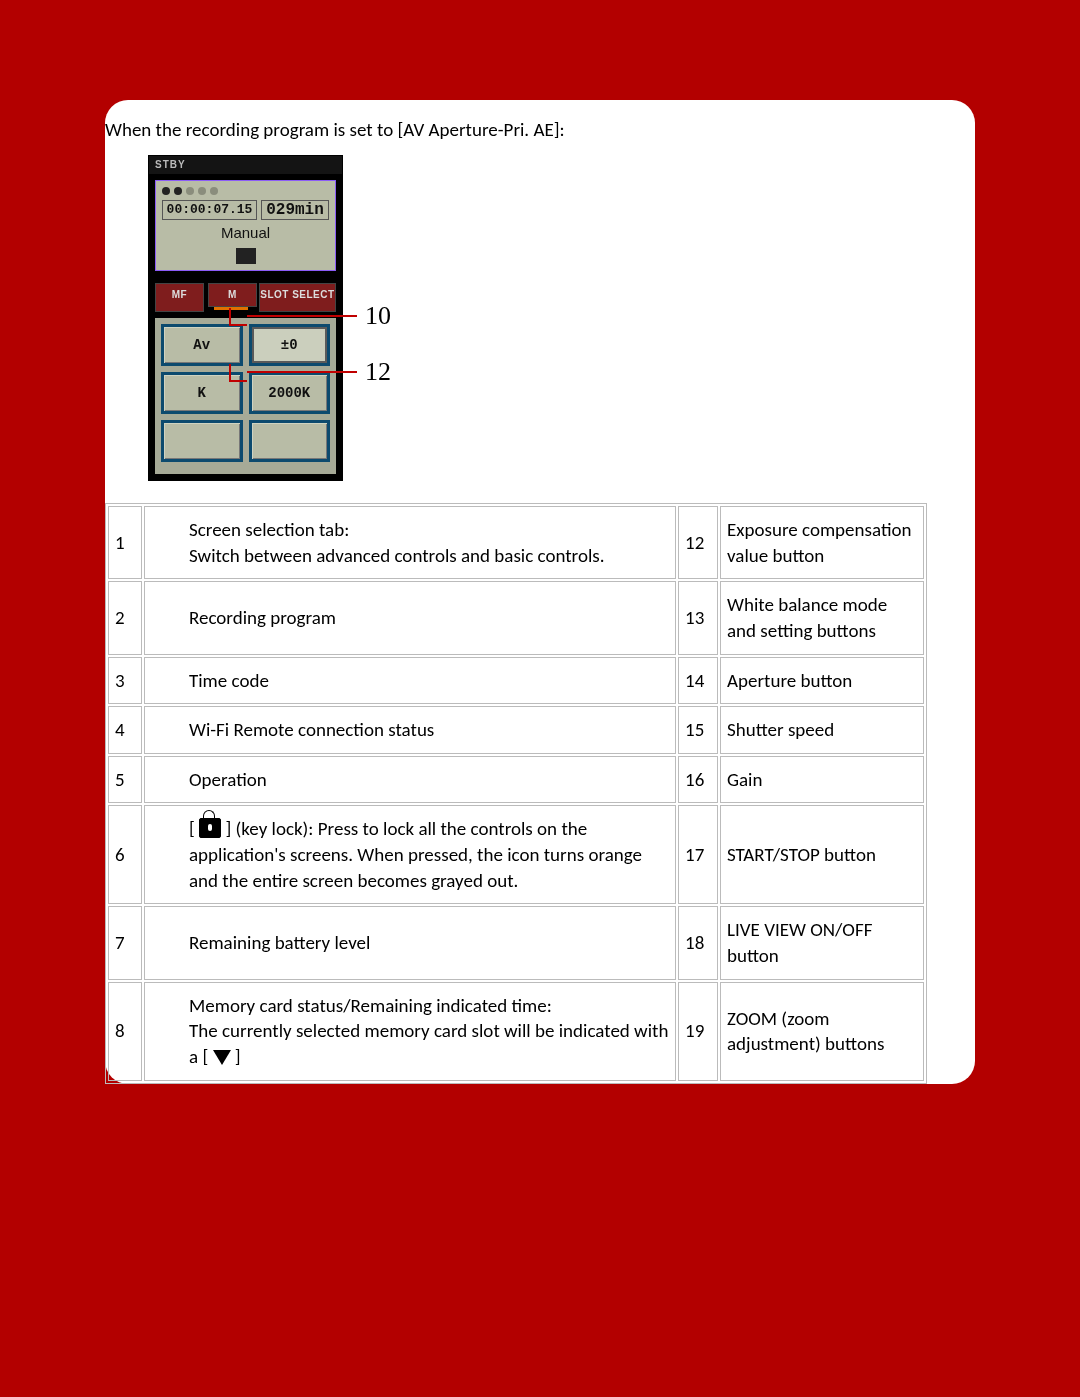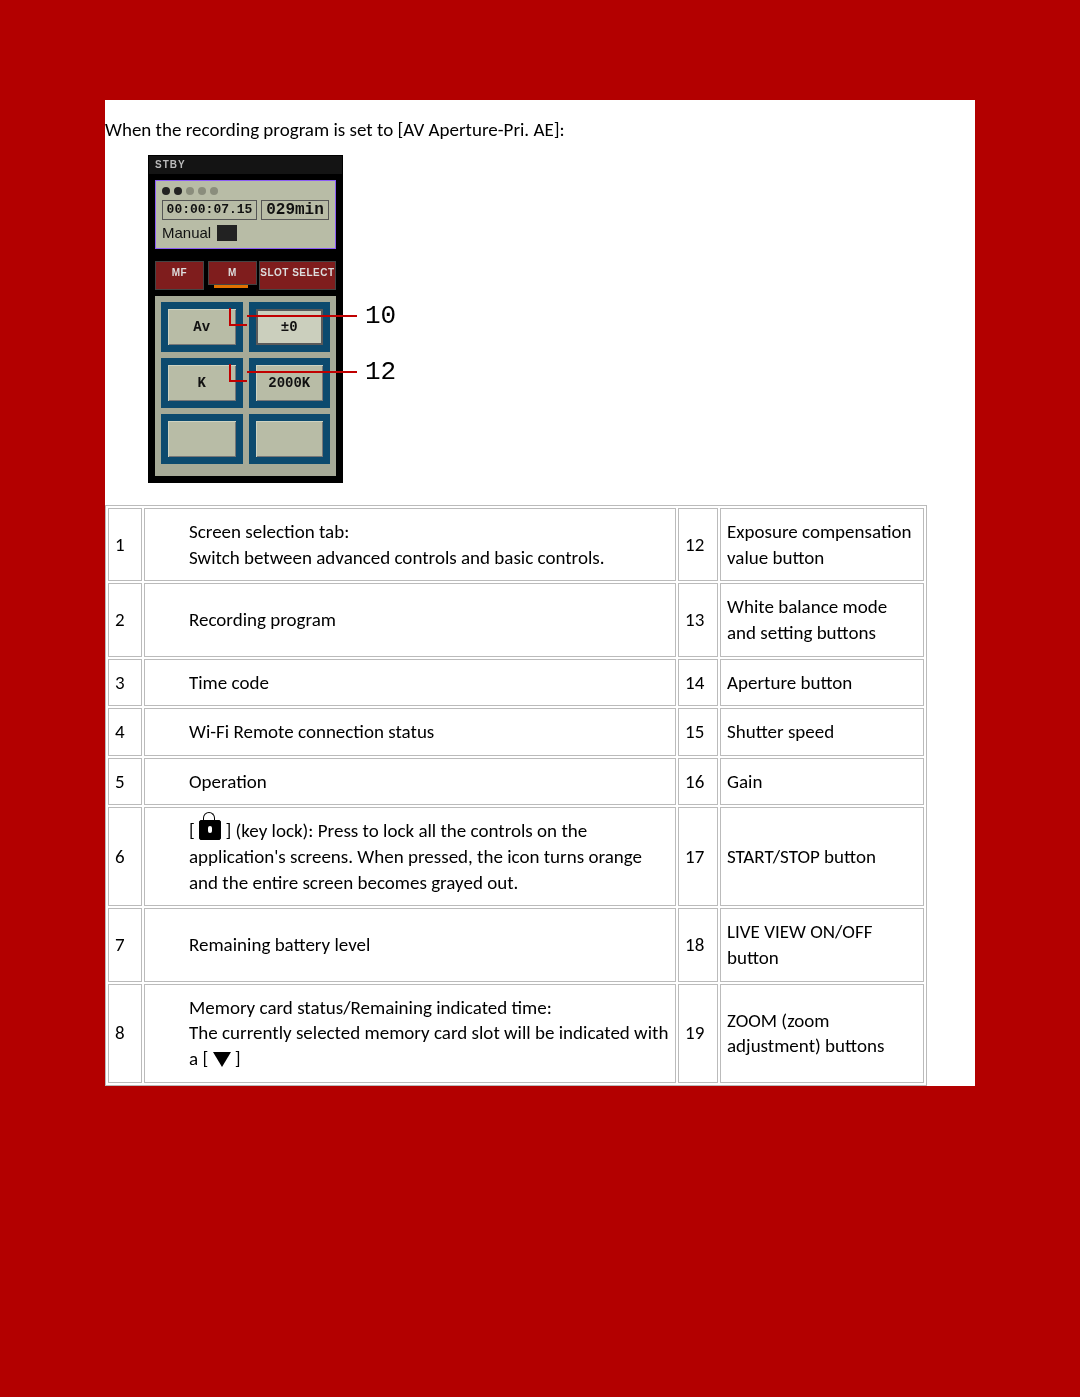--- a/index.html
+++ b/index.html
@@ -10,20 +10,21 @@
     color:#000;
   }
   .page{
     box-sizing:border-box;
     width:870px;
     margin:0 auto;
     background:#ffffff;
     padding:18px 0 0 0;
     margin-top:100px;
     margin-bottom:100px;
+    border-radius:23px;
   }
   .intro{
     padding:0 0 14px 0;
   }
   
   .device-wrap{
     display:flex;
     align-items:flex-start;
     gap:14px;
     margin-bottom:22px;
@@ -58,20 +59,21 @@
     font:700 13px/18px "Courier New",monospace;
     text-align:center;
     background:#b8bca6;
     color:#111;
   }
   .min-box{flex:0 0 66px;font-size:16px;}
   .mode-row{
     display:flex;align-items:center;gap:6px;
     font:400 15px/18px Arial,sans-serif;
     color:#111;
+    flex-direction:column;
   }
   .mode-row .pict{
     width:18px;height:14px;background:#222;border:1px solid #222;
     display:inline-block;
   }
   .btn-row{
     display:flex;gap:4px;justify-content:space-between;
     padding:6px;
   }
   .dbtn{
@@ -91,40 +93,40 @@
     margin:0 6px 6px 6px;
     background:#a6aa97;
     padding:6px;
   }
   .grid2{
     display:flex;gap:6px;margin-bottom:6px;
   }
   .gbtn{
     flex:1;
     height:36px;
-    border:7px solid #0c4a6e;
+    border:3px solid #0c4a6e;
     background:#b8bca6;
     font:700 14px/36px "Courier New",monospace;
     text-align:center;
     color:#111;
     box-shadow:inset 1px 1px 0 #cfd3c1,inset -1px -1px 0 #777;
   }
   .gbtn.sel{
     background:#cbcfbd;
     box-shadow:inset 0 0 0 2px #5a5a5a;
   }
   .gbtn.full{flex:1;}
   
   .callouts{
     display:flex;flex-direction:column;gap:30px;
     font:400 26px/26px "Times New Roman",serif;
     color:#000;
     padding-top:148px;
   }
-  .co{display:flex;align-items:center;font-family:Liberation Mono, monospace;}
+  .co{display:flex;align-items:center;}
   .co .line{
     width:110px;height:0;
     border-top:2.5px solid #c00000;
     position:relative;
     margin-left:-110px;
   }
   .co .line::before{
     content:"";position:absolute;left:-18px;top:-9px;
     width:16px;height:16px;
     border-left:2.5px solid #c00000;

